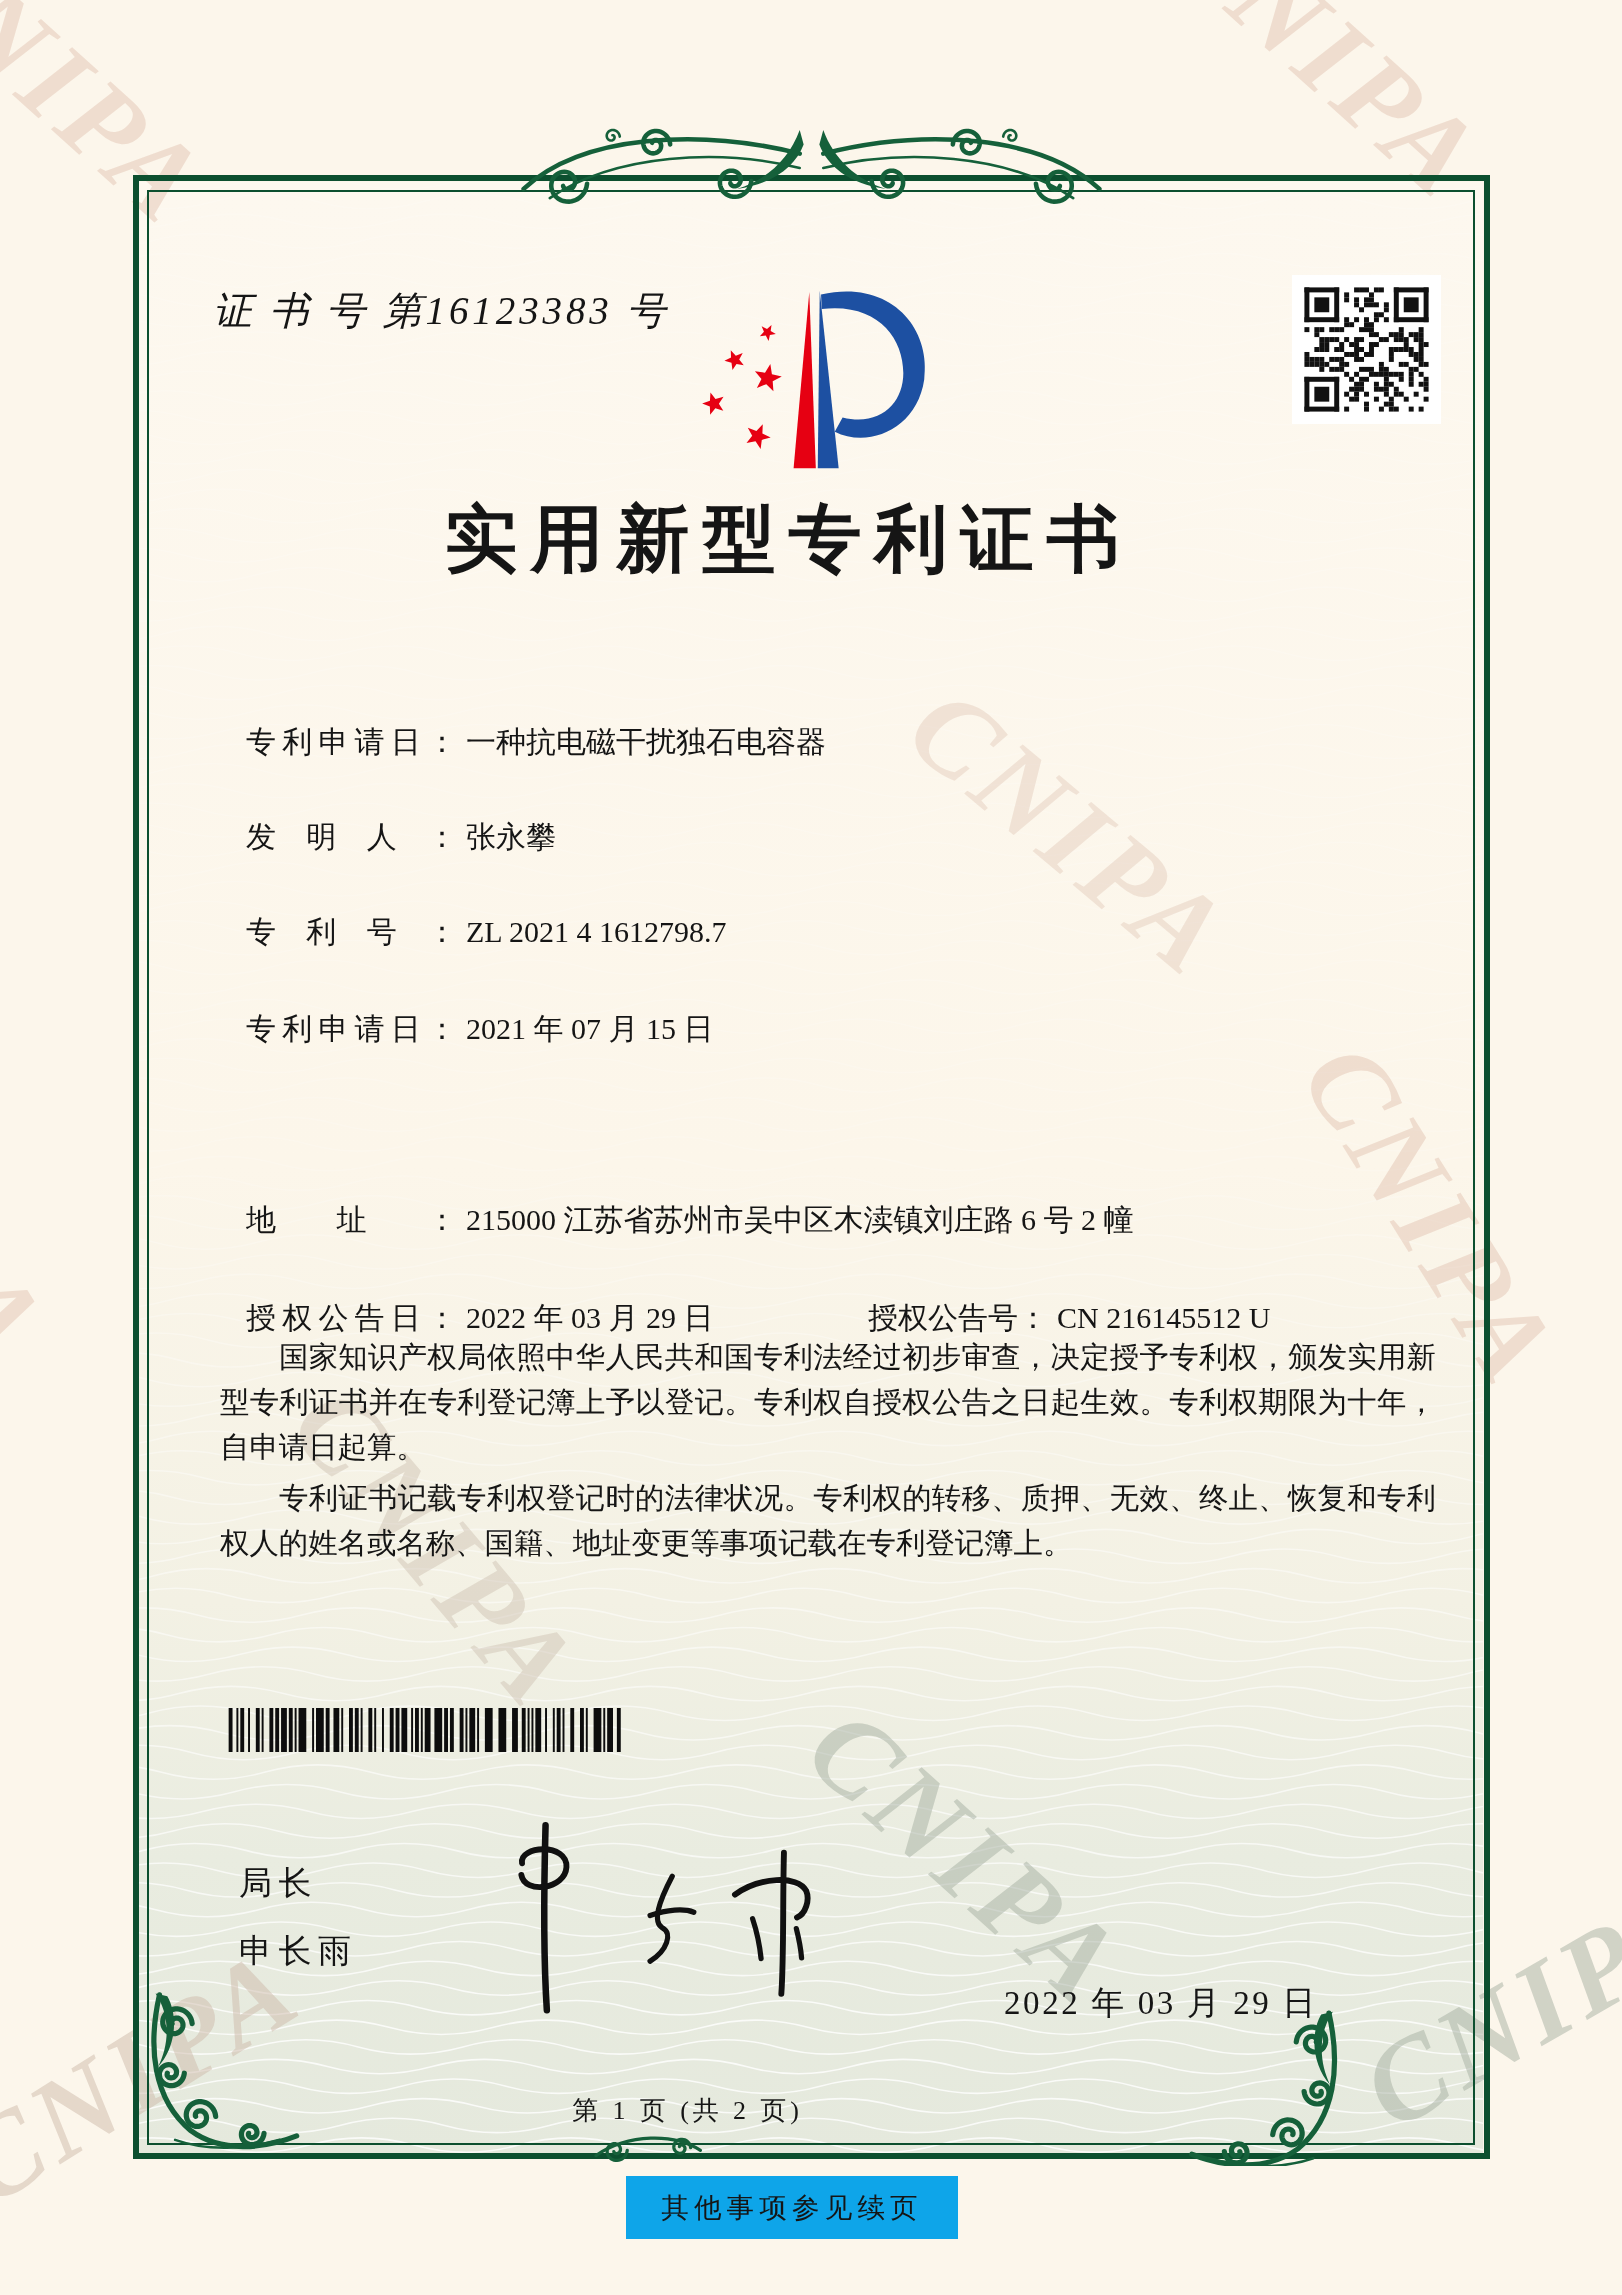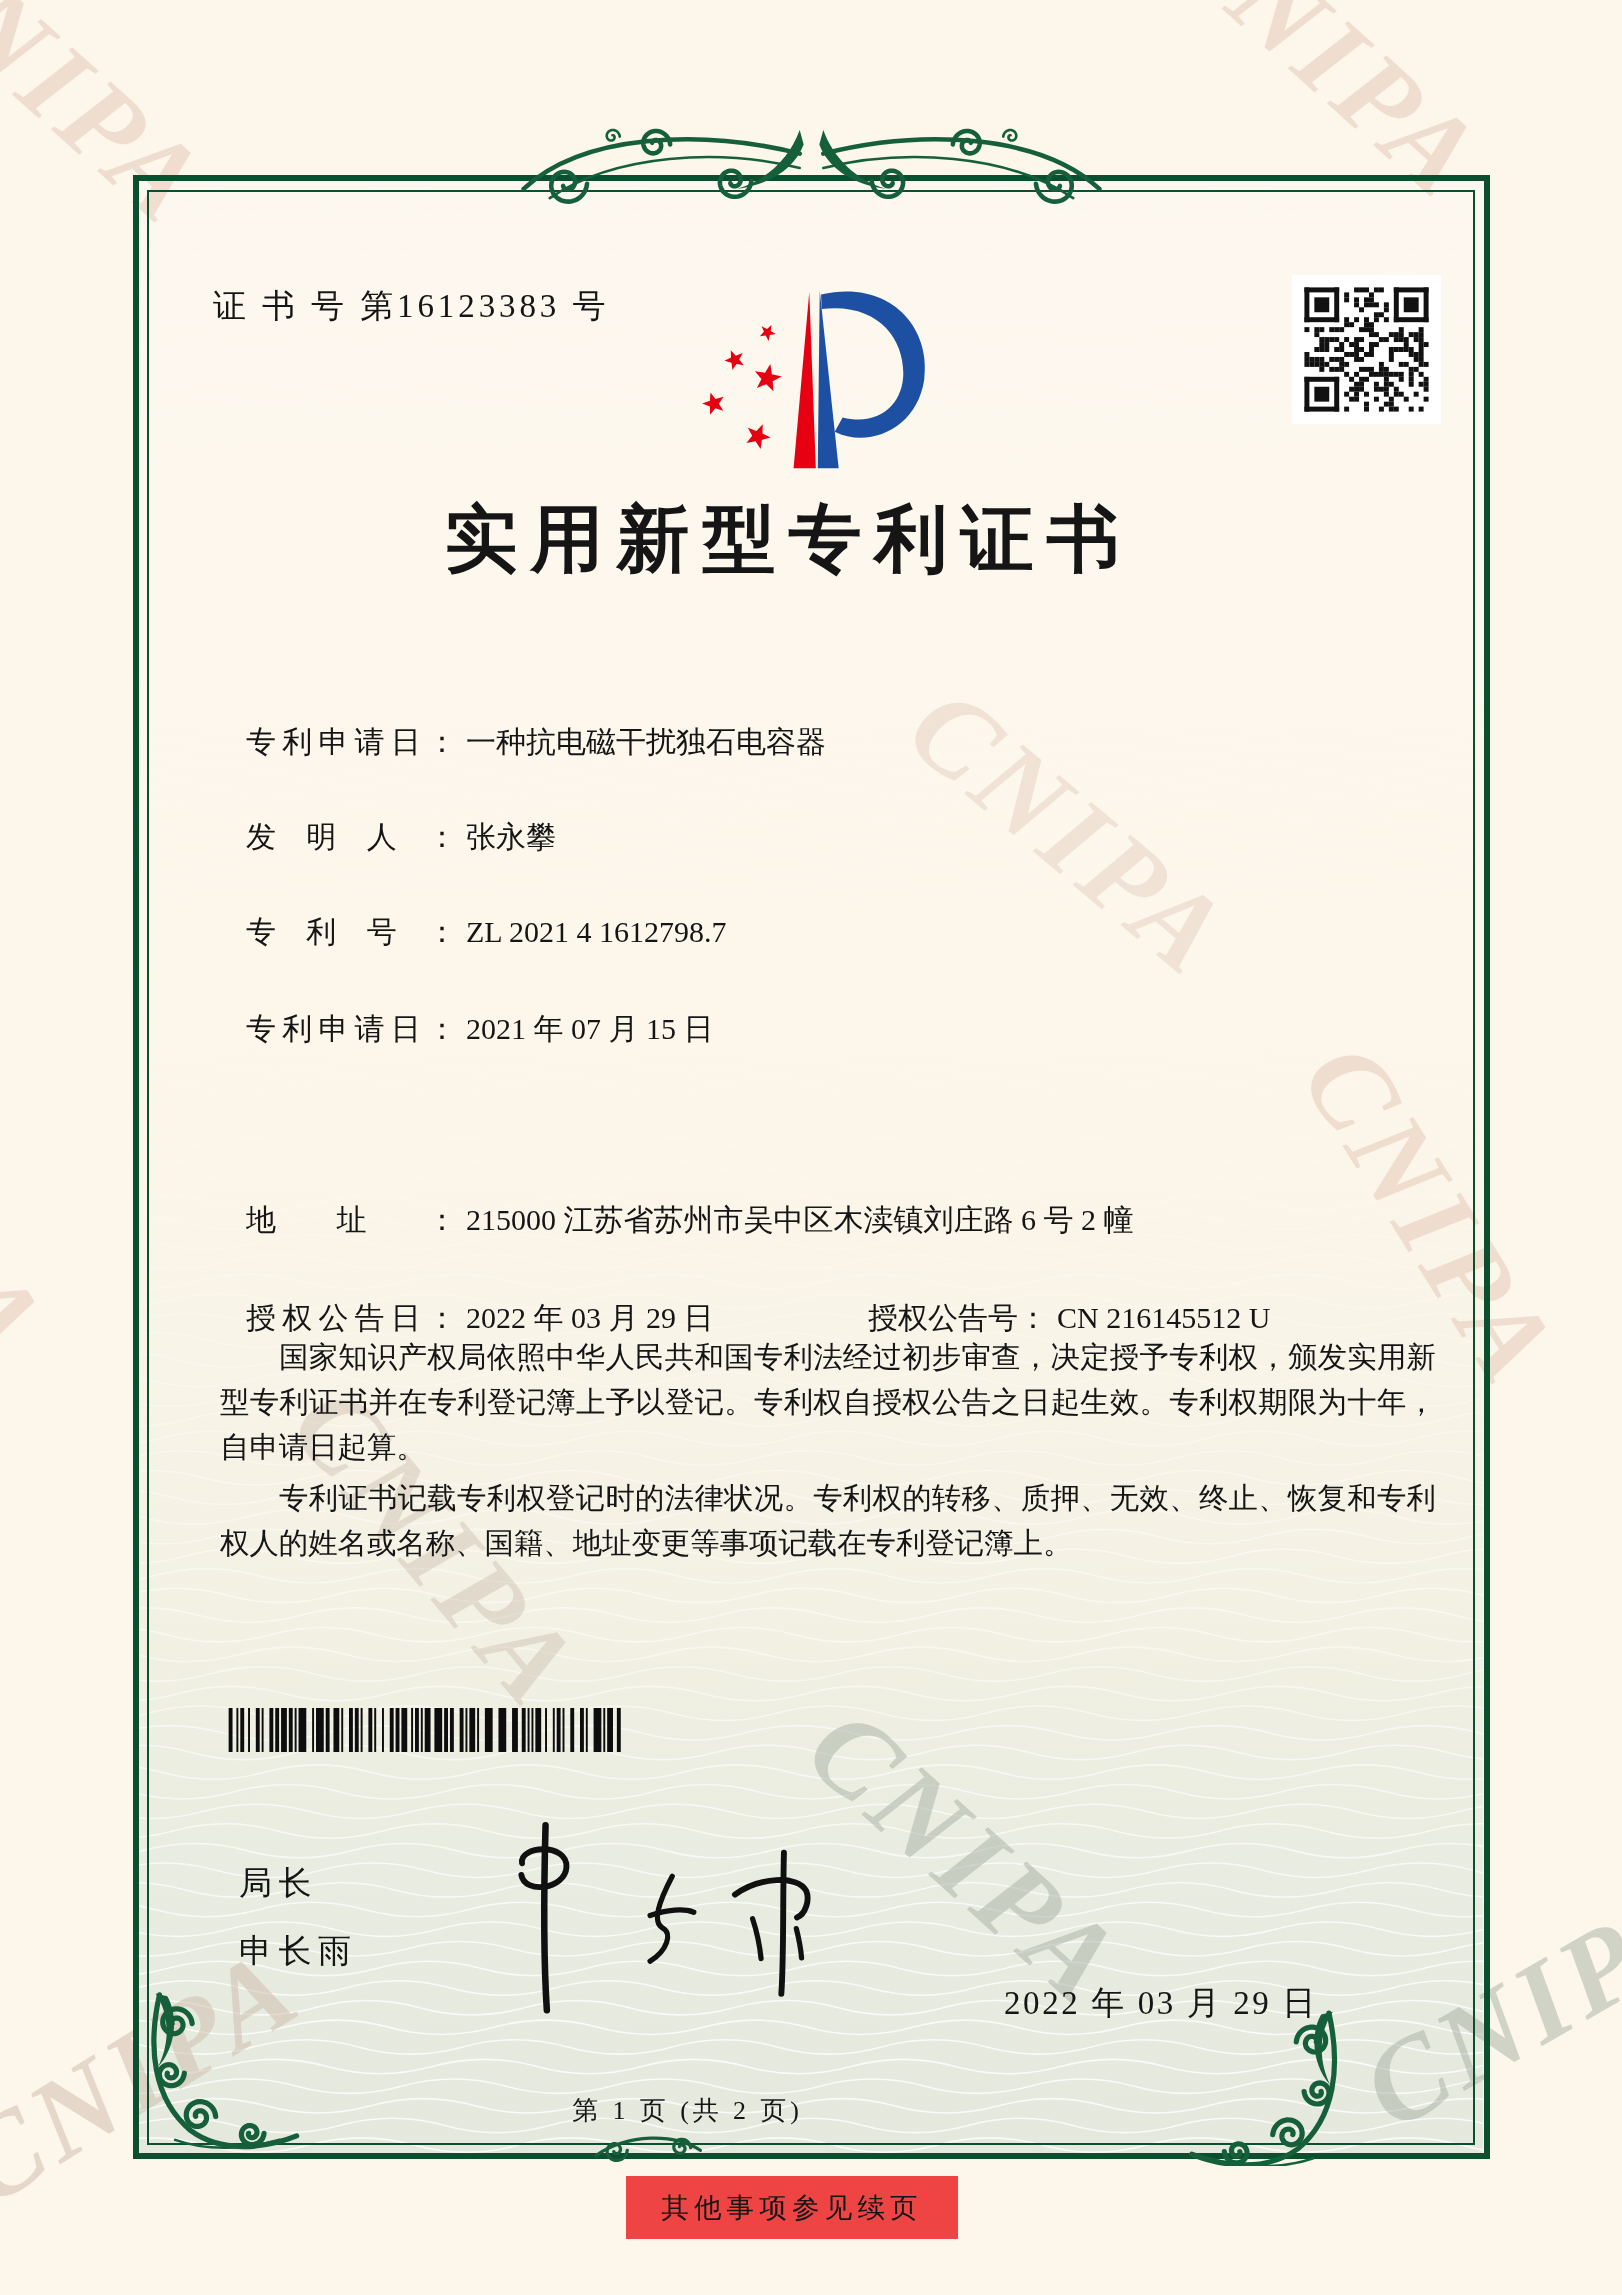--- a/index.html
+++ b/index.html
@@ -10,33 +10,33 @@
   #tint{left:139px;top:182px;width:1344px;height:1971px;z-index:1;
         background:linear-gradient(180deg,#fdf8ef 0%,#fcf6ea 50%,#f3f1e4 72%,#e9ece0 85%,#e5e9dd 100%);}
   #waves{left:139px;top:182px;z-index:1;}
   
   #frame-outer{left:133px;top:175px;width:1357px;height:1984px;border:6.5px solid #0c4f2f;box-sizing:border-box;z-index:3;}
   #frame-inner{left:147px;top:190px;width:1328px;height:1955px;border:2.6px solid #0c4f2f;box-sizing:border-box;z-index:3;}
   
   .wm{position:absolute;z-index:2;font-style:italic;font-weight:bold;font-size:115px;
       letter-spacing:6.5px;white-space:nowrap;transform-origin:left top;user-select:none;}
   
-  .cert-no{left:213px;top:284px;font-size:33px;letter-spacing:3.9px;z-index:5;white-space:pre;}
+  .cert-no{left:213px;top:284px;font-size:39px;letter-spacing:3.9px;z-index:5;white-space:pre;font-style:italic;}
   .title{left:0;width:1577px;top:491px;text-align:center;font-size:73px;font-weight:bold;
          letter-spacing:13px;z-index:5;}
   .frow{position:absolute;left:216px;font-size:30px;z-index:5;white-space:pre;}
   .flabel{display:inline-block;width:211px;text-align-last:justify;text-align:justify;white-space:normal;}
   .fvalue{margin-left:9px;}
   .frow2{position:absolute;left:838px;font-size:30px;z-index:5;white-space:pre;}
   .para{position:absolute;left:220px;width:1216px;font-size:29.4px;line-height:45px;
         text-align:justify;text-indent:59px;z-index:5;}
   .sigtxt{position:absolute;left:239px;font-size:33px;letter-spacing:6.5px;z-index:5;}
   .date{left:1004px;top:1981px;font-size:33px;letter-spacing:2.6px;z-index:5;white-space:pre;}
   .pageinfo{left:0;width:1375px;top:2093px;text-align:center;font-size:26px;letter-spacing:3.9px;z-index:5;}
-  .strip{left:626px;top:2176px;width:332px;height:63px;background:#ef4444;z-index:4;
+  .strip{left:626px;top:2176px;width:332px;height:63px;background:#0ea5e9;z-index:4;
          display:flex;align-items:center;justify-content:center;}
   .strip span{font-size:27.5px;letter-spacing:5.2px;}
   .qrbox{left:1292px;top:275px;width:149px;height:149px;background:#ffffff;z-index:5;}
   svg{display:block;}
 </style>
 </head>
 <body>
 
 <div class="page">
 

